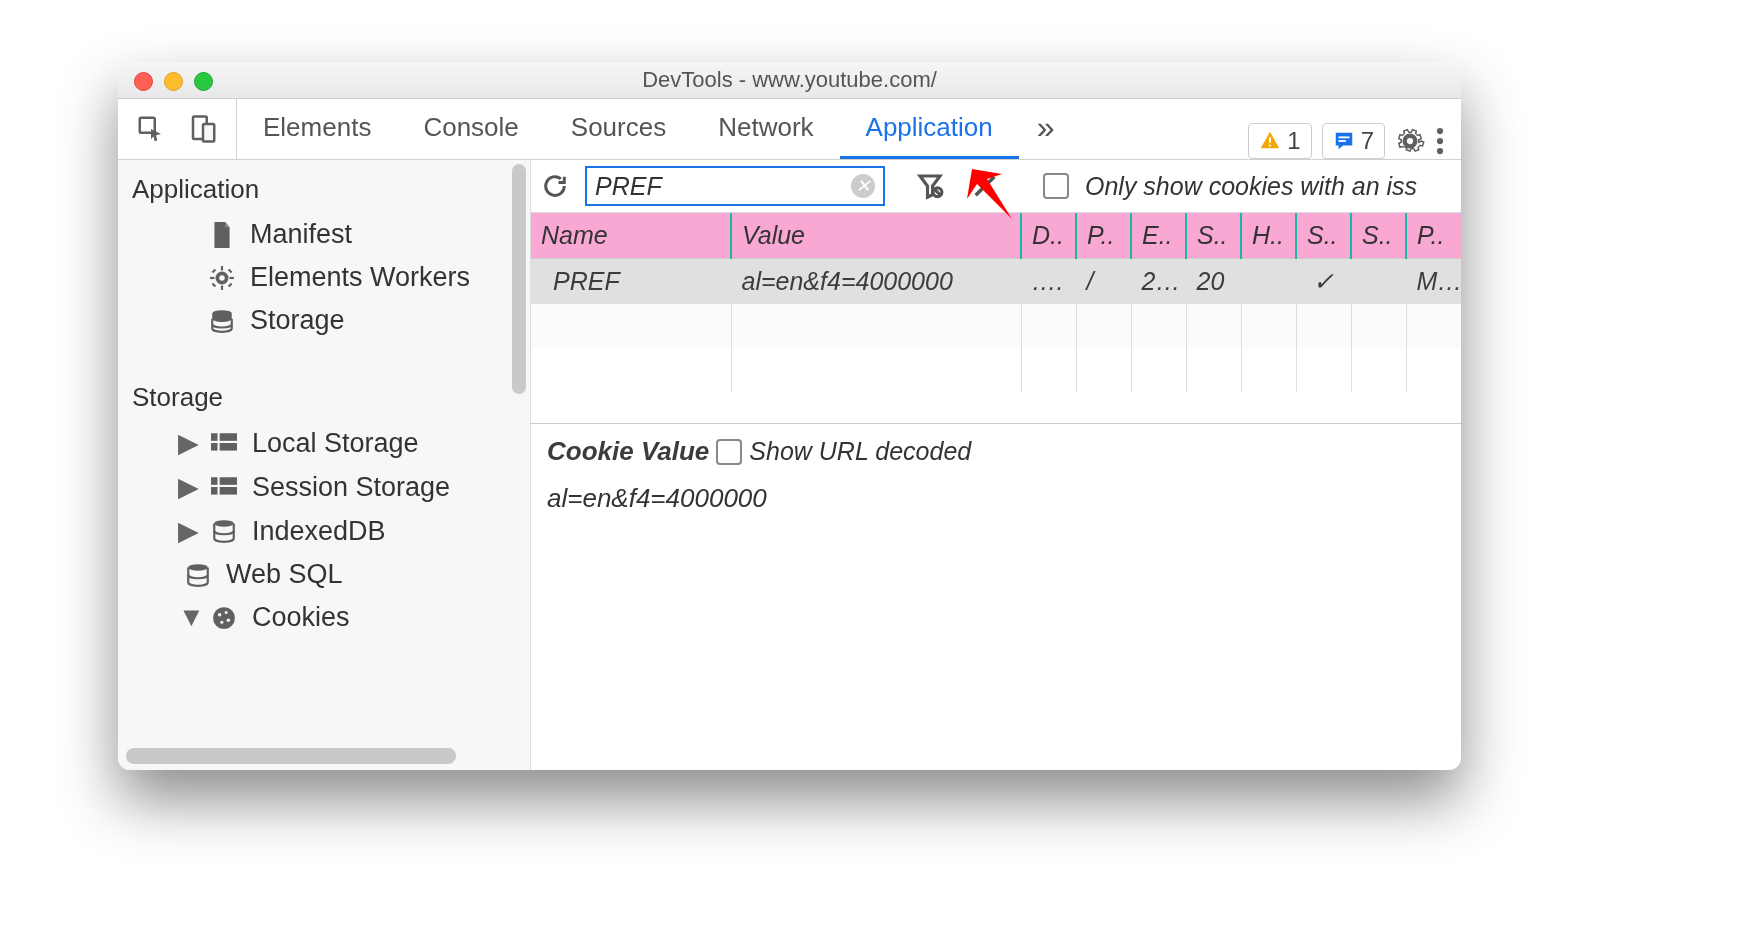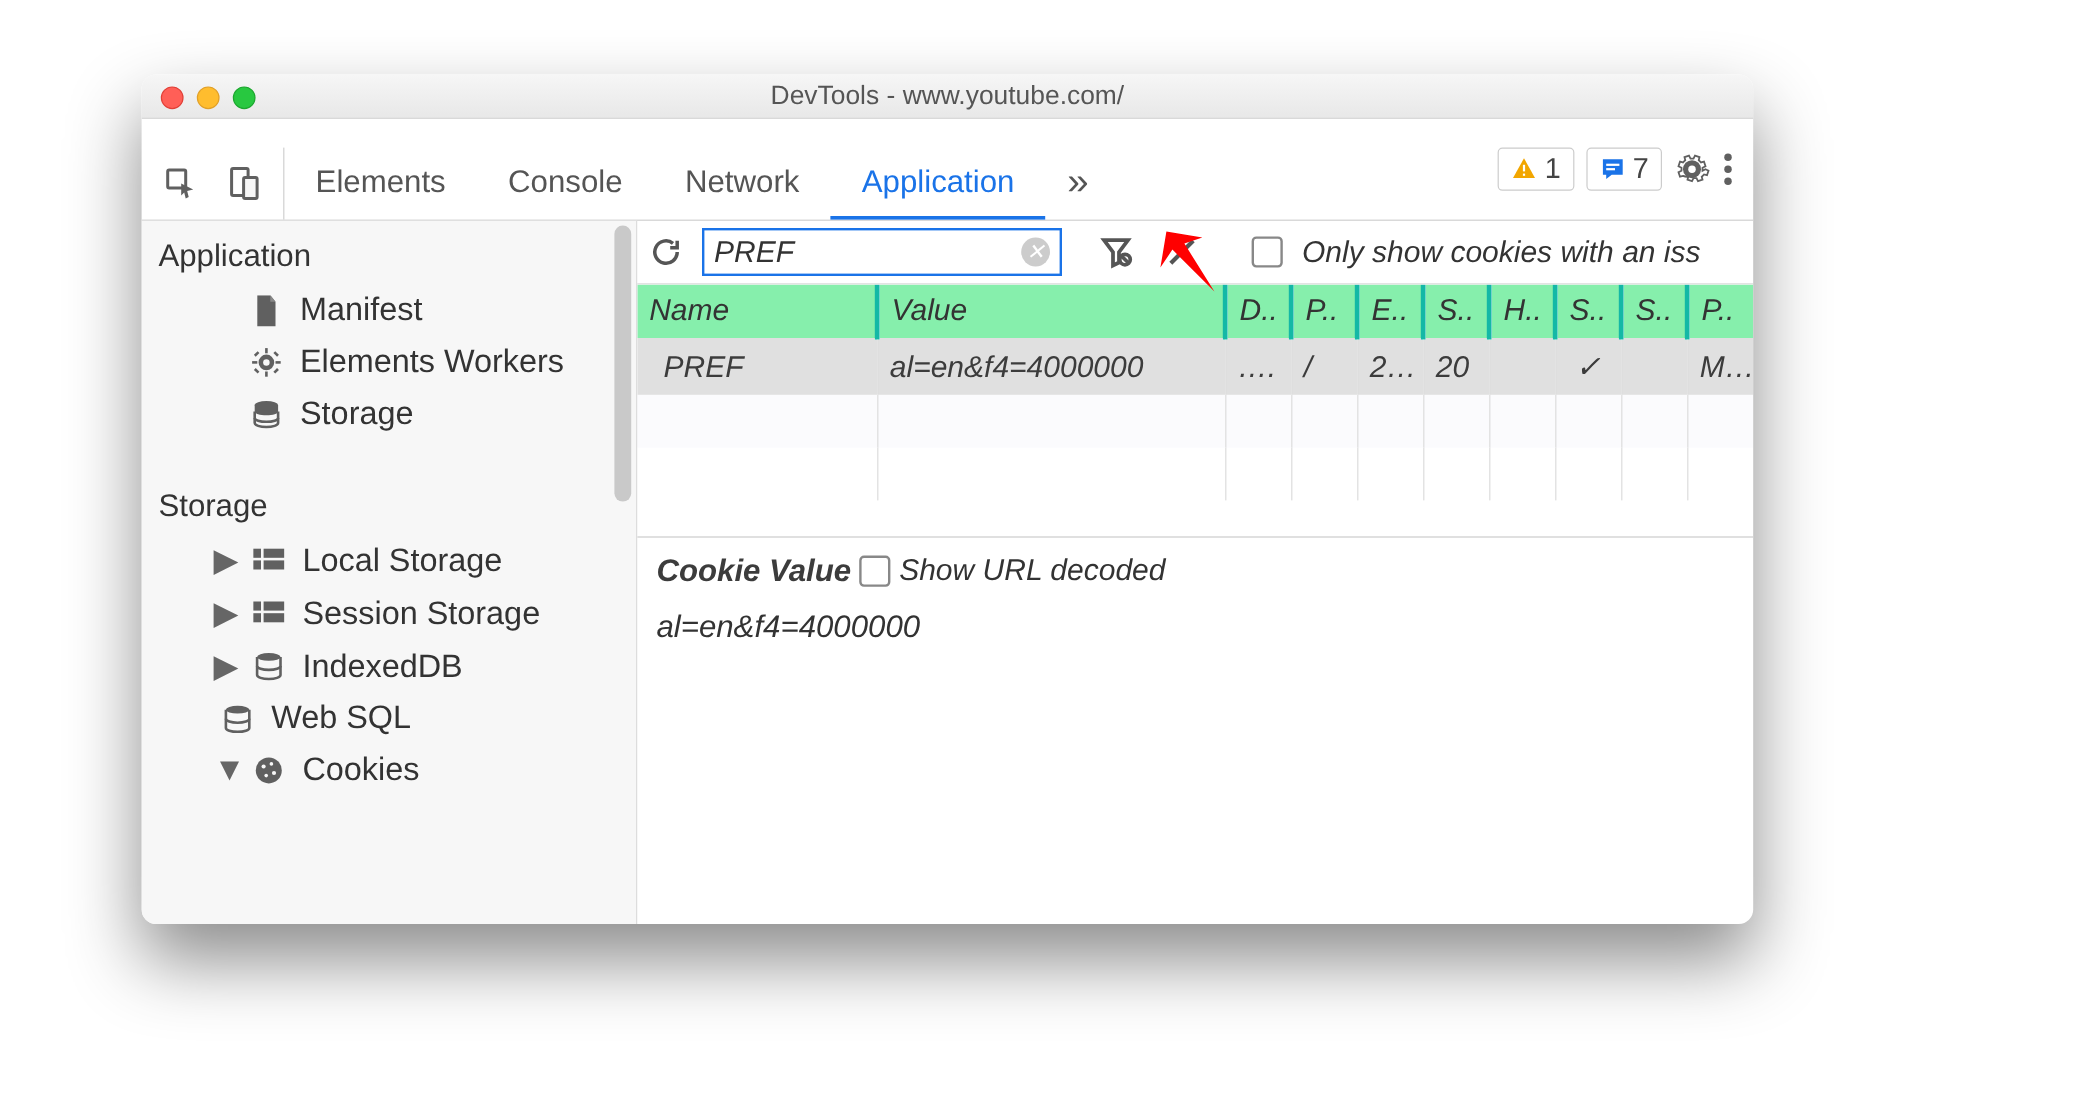--- a/index.html
+++ b/index.html
@@ -50,22 +50,21 @@
     text-align:center;
     font-size: 22px;
     color:#555;
   }
 
   
   .toolbar {
     height: 60px;
     border-bottom: 1px solid #d0d0d0;
     display:flex;
-    align-items:flex-start;
-    margin-top:24px;
+    align-items:flex-end;
   }
   .toolbar-left {
     width: 118px;
     display:flex;
     align-items:center;
     justify-content:center;
     gap:22px;
     border-right:1px solid #d0d0d0;
     height:100%;
   }
@@ -232,22 +231,22 @@
     overflow:hidden;
   }
   table.cookies {
     width:100%;
     border-collapse:collapse;
     font-size:25px;
     table-layout:fixed;
   }
   table.cookies th {
     text-align:left;
-    background:#86efac;
-    border-right:4px solid #14b8a6;
+    background:#f9a8d4;
+    border-right:2px solid #14b8a6;
     border-bottom:1px solid #ccc;
     padding:8px 10px;
     font-weight:400;
     color:#333;
     white-space:nowrap;
     overflow:hidden;
   }
   table.cookies td {
     border-right:1px solid #ddd;
     padding:8px 10px;
@@ -311,20 +310,21 @@
       <span>
         <svg width="30" height="30" viewBox="0 0 24 24" fill="none" stroke-width="2">
           <rect x="4" y="2" width="11" height="18" rx="1"></rect>
           <rect x="12" y="8" width="9" height="14" rx="1" fill="#f7f7f7"></rect>
         </svg>
       </span>
     </div>
     <div class="tabs">
       <div class="tab">Elements</div>
       <div class="tab">Console</div>
+      <div class="tab">Sources</div>
       <div class="tab">Network</div>
       <div class="tab active">Application</div>
       <div class="tab more">»</div>
     </div>
     <div class="toolbar-right">
       <div class="badge">
         <svg width="22" height="22" viewBox="0 0 24 24">
             <path class="warn-tri" d="M12 2 L22 20 H2 Z"></path>
             <rect x="11" y="8" width="2" height="6" fill="#fff"></rect>
             <rect x="11" y="16" width="2" height="2" fill="#fff"></rect>

